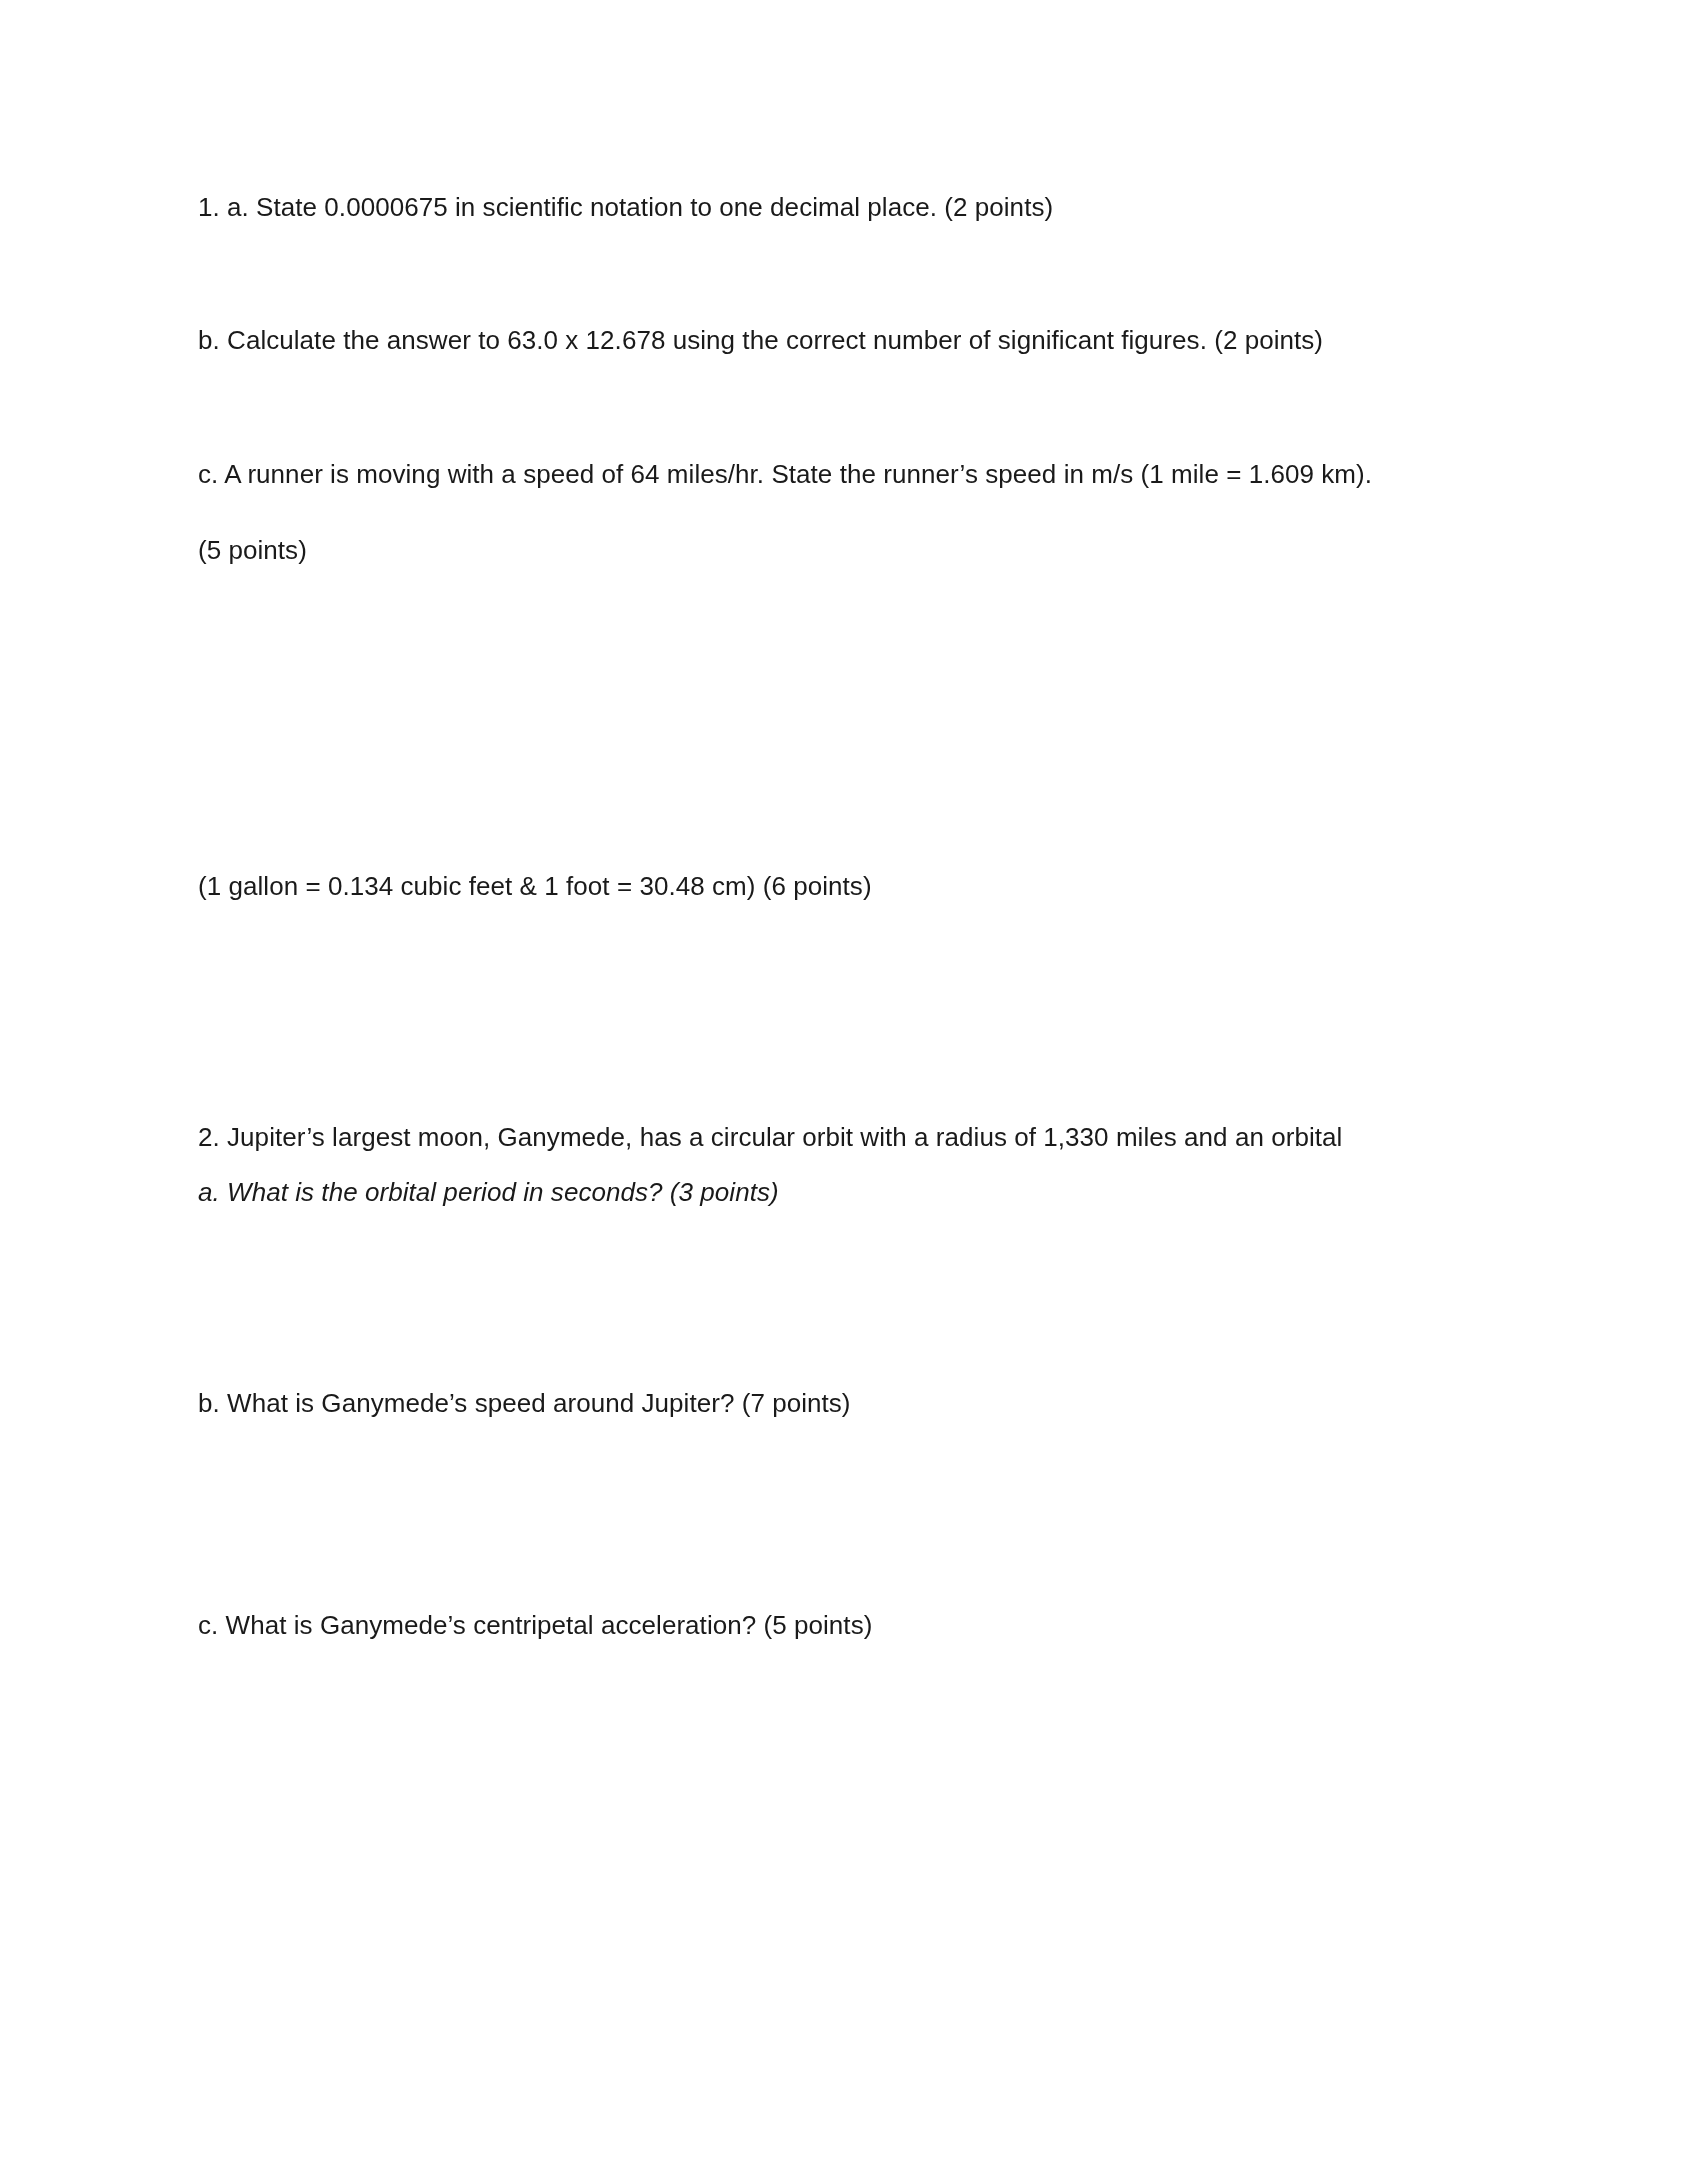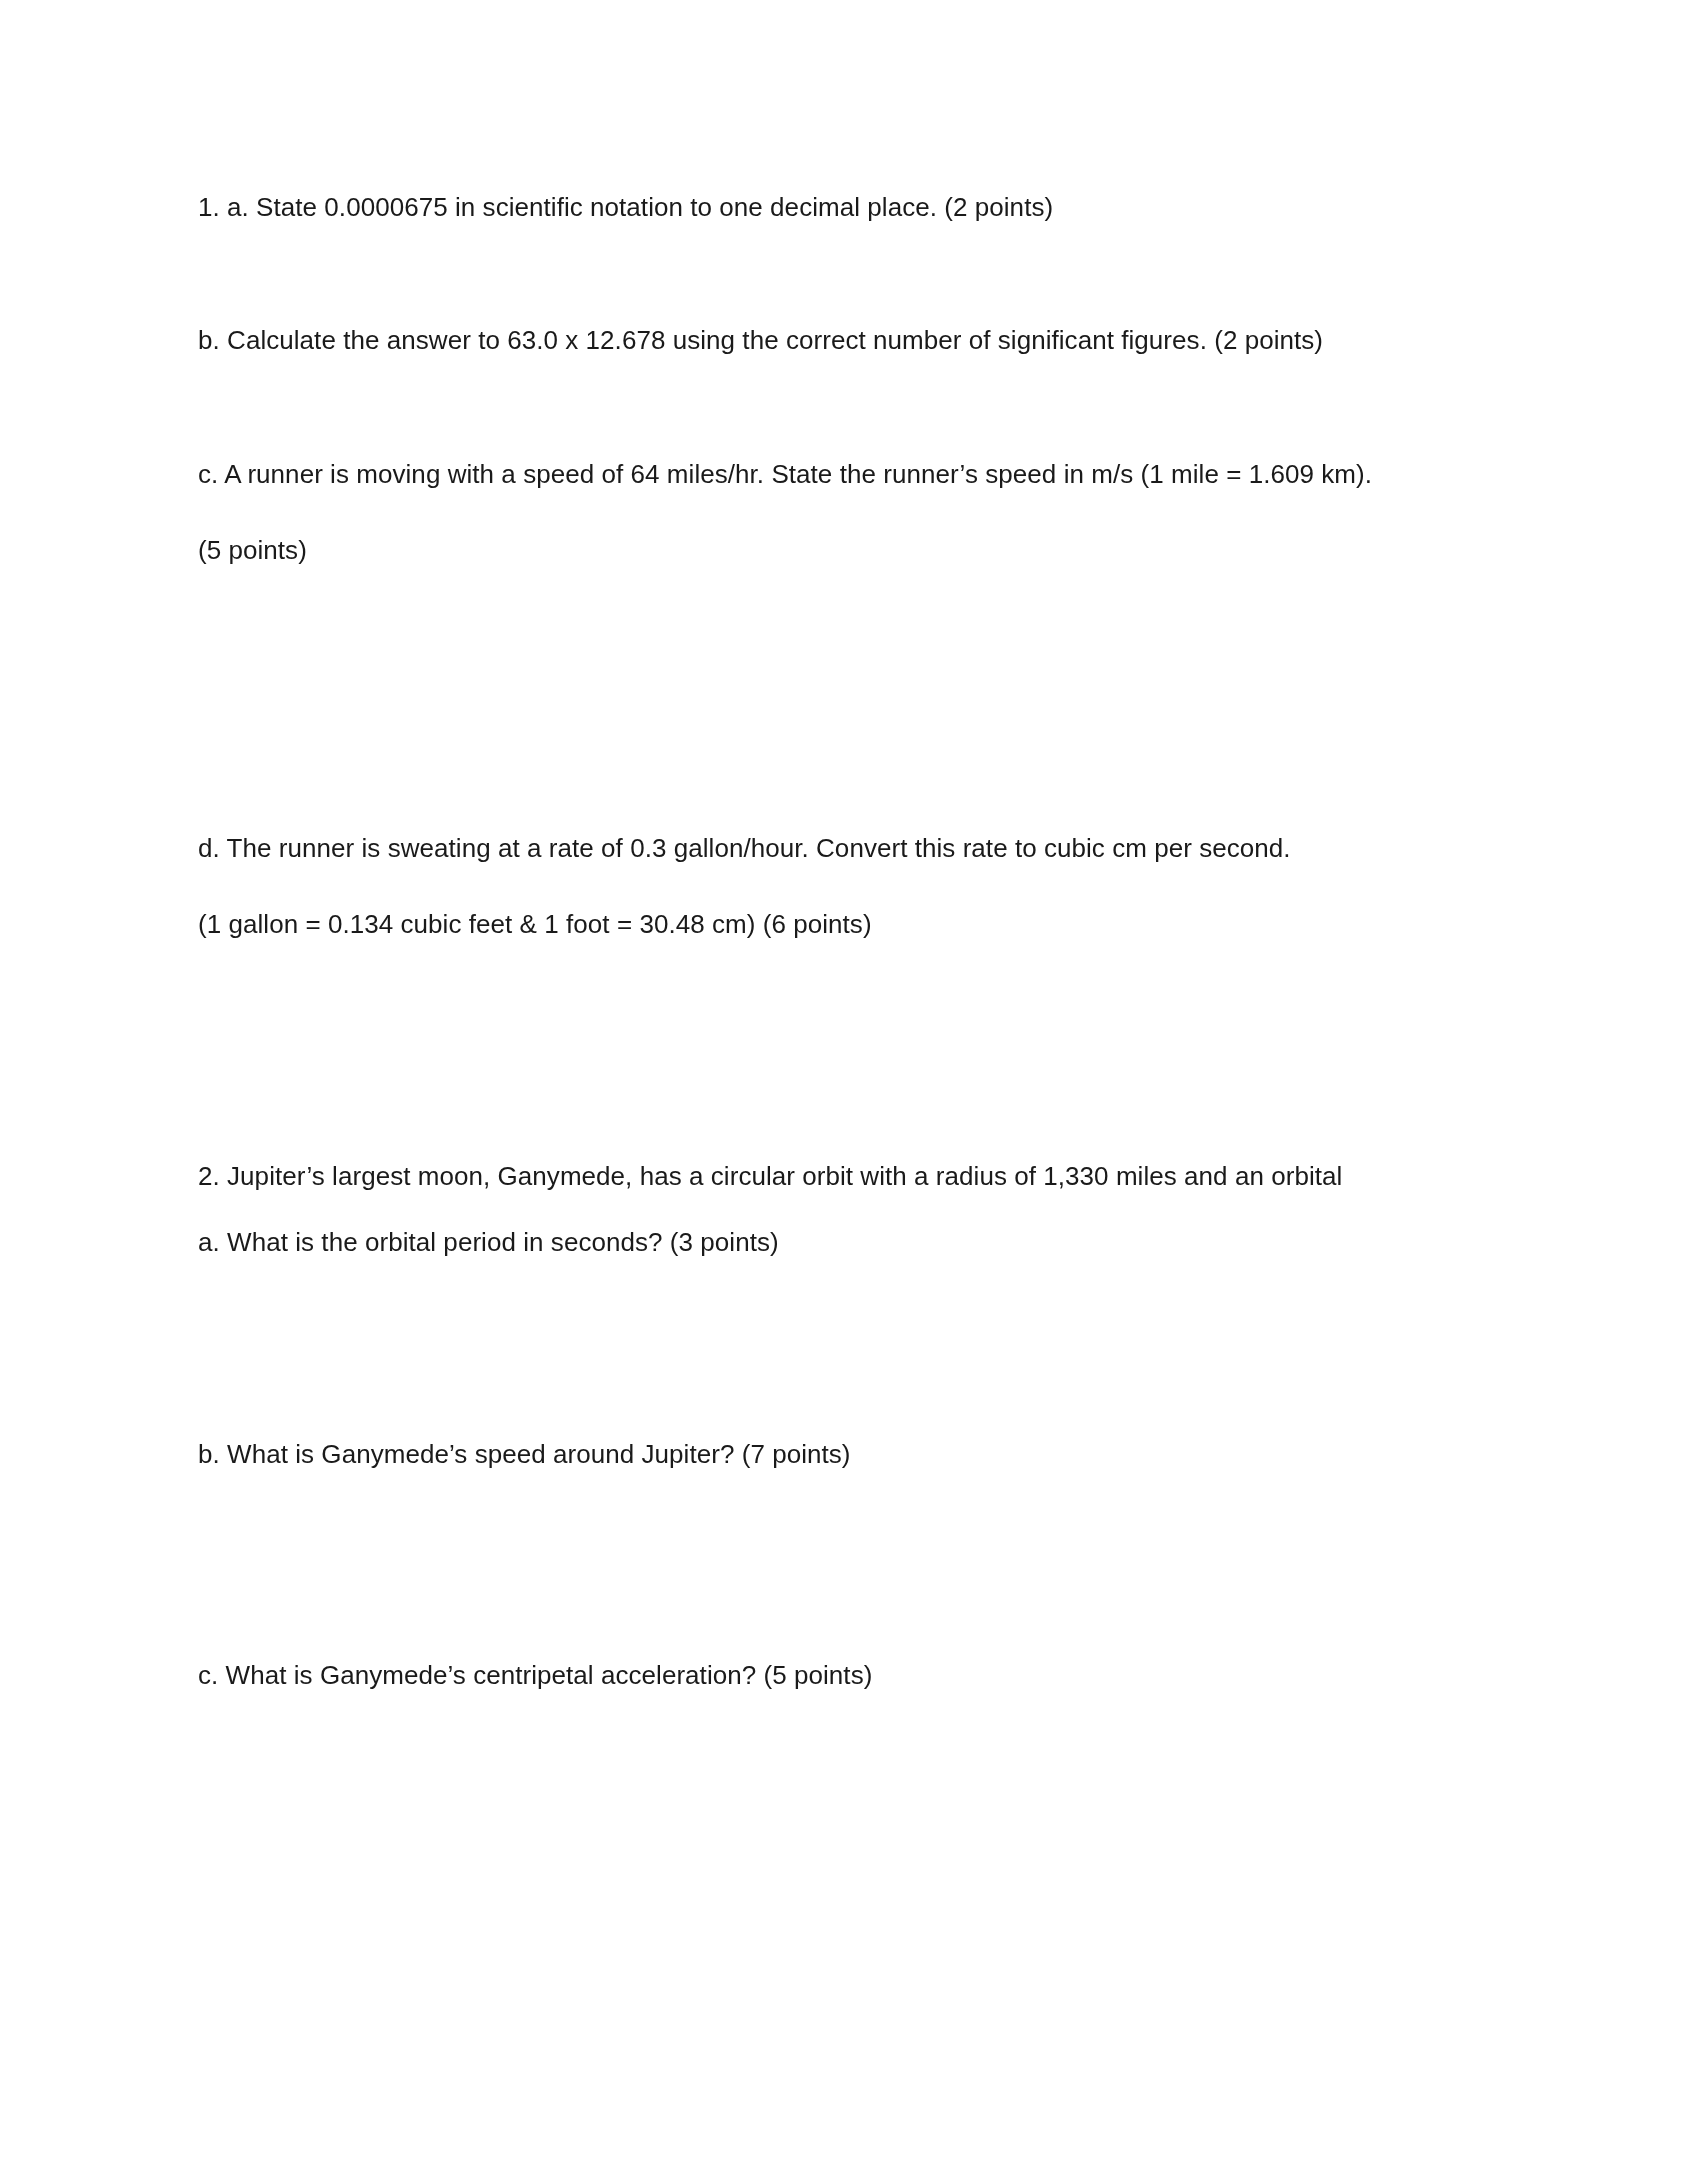--- a/index.html
+++ b/index.html
@@ -56,28 +56,27 @@
 
     <p class="para">b. Calculate the answer to 63.0 x 12.678 using the correct number of significant figures.  (2 points)</p>
 
     <div class="gap-lg"></div>
 
     <p class="para">c. A runner is moving with a speed of 64 miles/hr. State the runner’s speed in m/s (1 mile = 1.609 km).</p>
     <p class="para line-tight">(5 points)</p>
 
     <div class="gap-xl"></div>
 
-    <p class="para">d.  The runner is sweating at a rate of 0.3 gallon/hour. Convert this rate to cubic cm per second.</p>
     <p class="para line-tight">(1 gallon = 0.134 cubic feet &amp; 1 foot = 30.48 cm) (6 points)</p>
 
     <div class="gap-xxl"></div>
 
     <p class="para">2. Jupiter’s largest moon, Ganymede, has a circular orbit with a radius of 1,330 miles and an orbital</p>
 
-    <p class="para" style="margin-top:28px;">a. What is the orbital period in seconds? (3 points)</p>
+    <p class="para" style="margin-top:16px;font-style:italic;">a. What is the orbital period in seconds? (3 points)</p>
 
     <div class="gap-ans"></div>
 
     <p class="para">b. What is Ganymede’s speed around Jupiter? (7 points)</p>
 
     <div class="gap-ans2"></div>
 
     <p class="para">c. What is Ganymede’s centripetal acceleration? (5 points)</p>
 
   </div>

